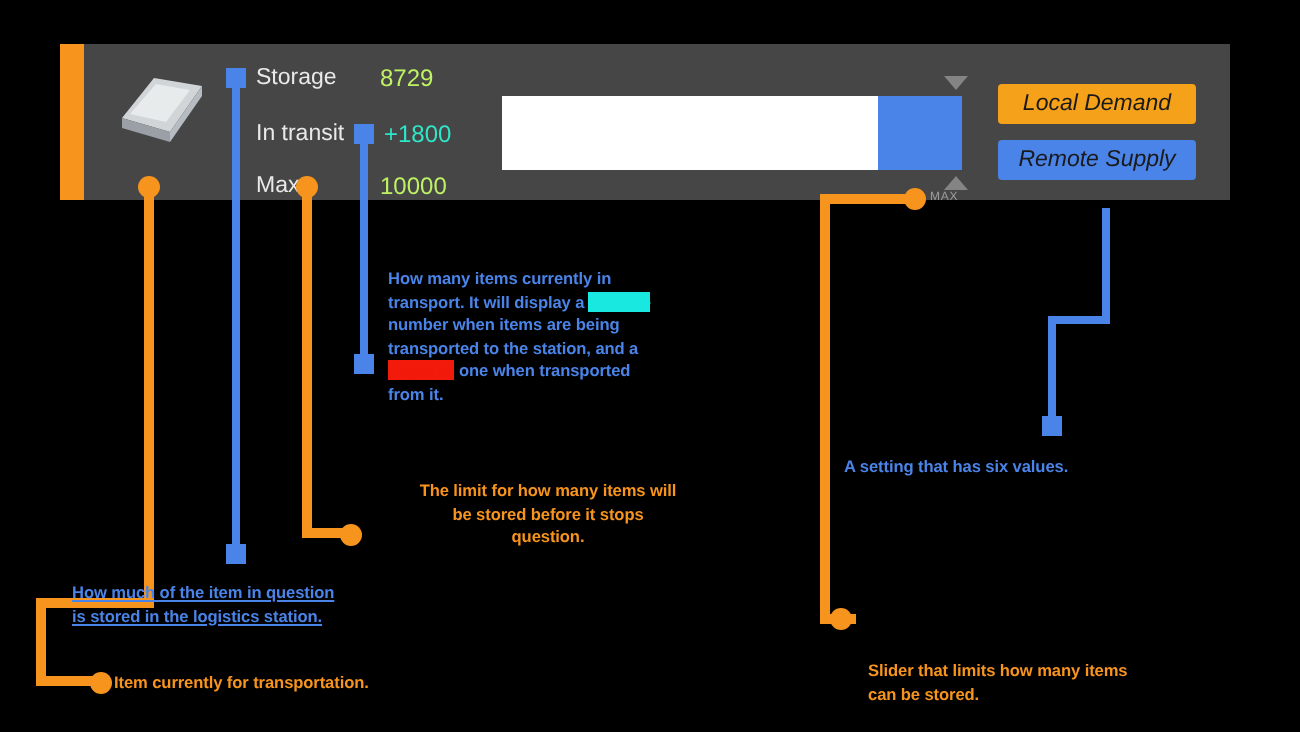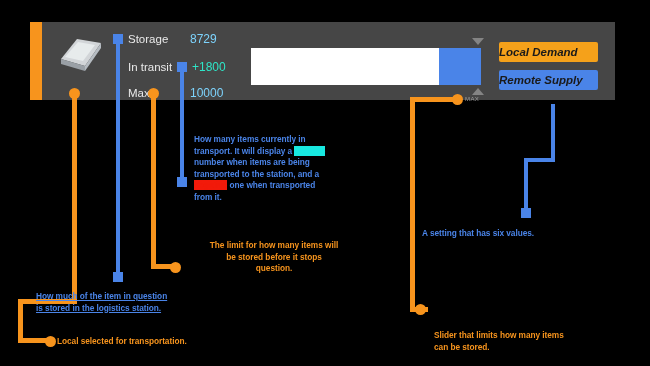--- a/index.html
+++ b/index.html
@@ -51,21 +51,21 @@
   }
   .stat-label {
     position: absolute;
     color: #e9e9e9;
     font-size: 11.5px;
     white-space: nowrap;
     text-align: center;
   }
   .stat-value {
     position: absolute;
-    color: #7dd3fc;
+    color: #bef264;
     font-size: 12px;
     white-space: nowrap;
   }
   .stat-value.cyan { color: #2ee6c8; }
 
   
   .bar-outer {
     position: absolute;
     left: 251px;
     top: 48px;
@@ -105,24 +105,24 @@
     letter-spacing: 0.4px;
   }
 
   
   .gbtn {
     position: absolute;
     left: 499px;
     width: 99px;
     height: 20px;
     line-height: 20px;
-    text-align: left;
+    text-align: center;
     font-size: 11.5px;
     font-style: italic;
-    font-weight: bold;
+    font-weight: normal;
     color: #1a1a1a;
     border-radius: 2px;
   }
   .gbtn.local  { top: 42px; background: #f5a11a; }
   .gbtn.remote { top: 70px; background: #4a84e8; }
 
   
   .ln {
     position: absolute;
     background: #f7941d;
@@ -243,21 +243,21 @@
     <span>be stored before it stops</span><br>
     <span>question.</span>
   </div>
 
   <div class="note blue" style="left:36px; top:291px; width:180px;text-decoration:underline;">
     <span>How much of the item in question</span><br>
     <span>is stored in the logistics station.</span>
   </div>
 
   <div class="note orange" style="left:57px; top:336px; width:190px;">
-    <span>Local selected for transportation.</span>
+    <span>Item currently for transportation.</span>
   </div>
 
   <div class="note blue" style="left:422px; top:228px; width:180px;">
     <span>A setting that has six values.</span>
   </div>
 
   <div class="note orange" style="left:434px; top:294px; width:180px;margin-top:36px;">
     <span>Slider that limits how many items</span><br>
     <span>can be stored.</span>
   </div>

